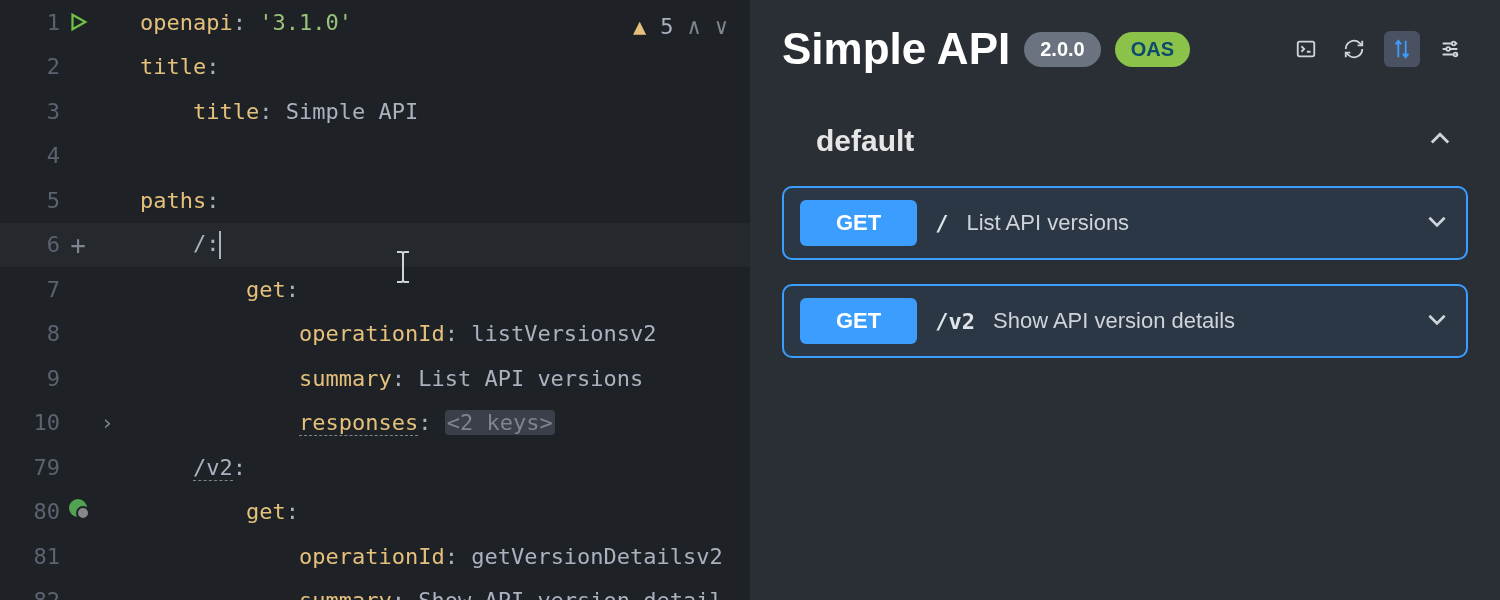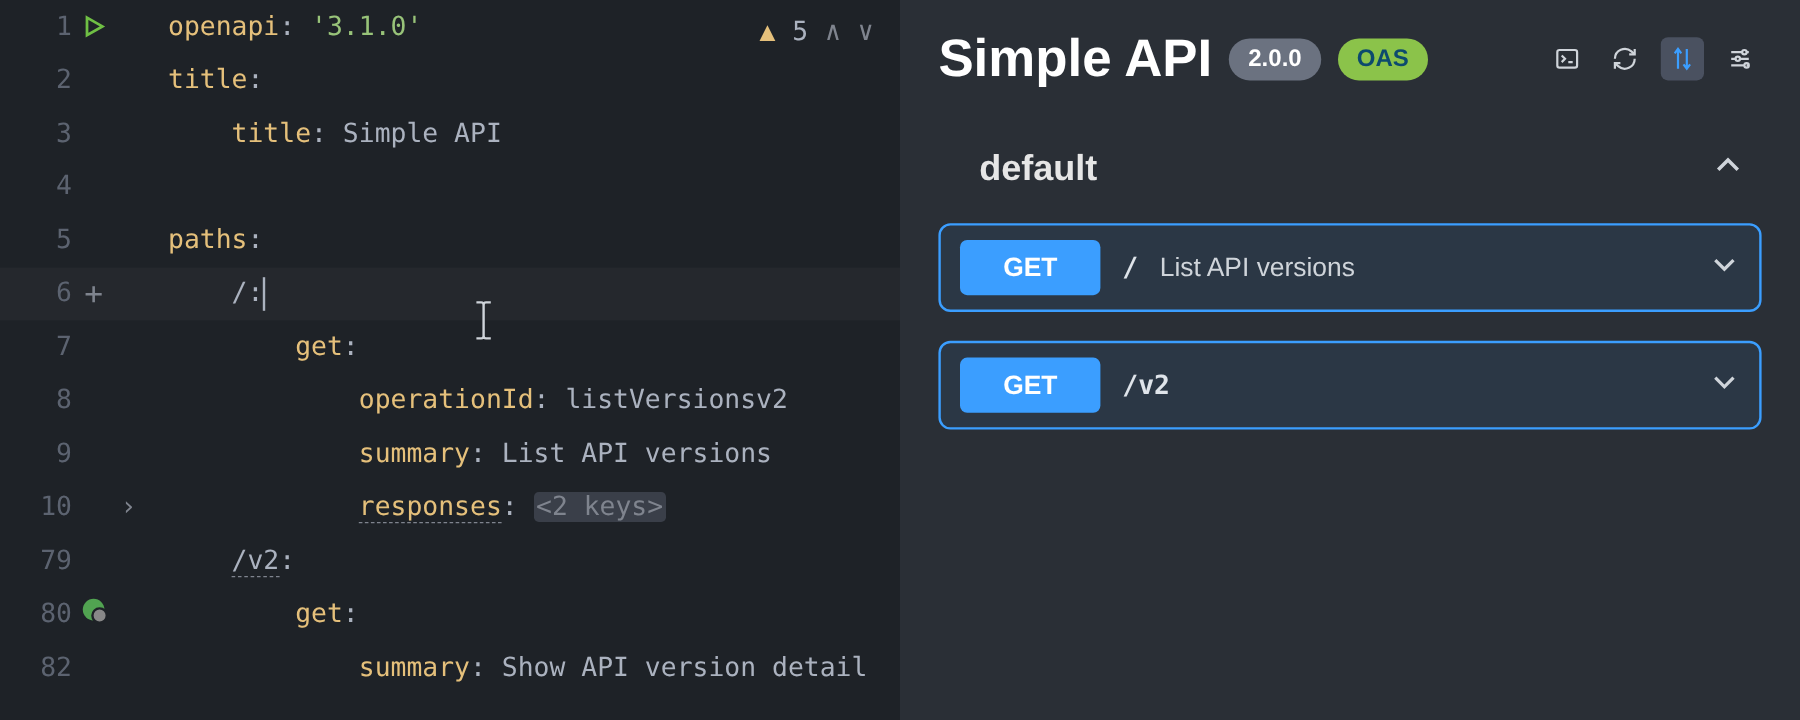--- a/index.html
+++ b/index.html
@@ -77,20 +77,21 @@
         <div class="line"><div style="display: flex; align-items: center; width: 140px;"><div class="ln">3</div><div class="gicon"></div><div class="glyph"></div></div><div><span>    </span><span class="tok-key">title</span><span class="tok-punc">: </span><span class="tok-plain">Simple API</span></div></div>
         <div class="line"><div style="display: flex; align-items: center; width: 140px;"><div class="ln">4</div><div class="gicon"></div><div class="glyph"></div></div></div>
         <div class="line"><div style="display: flex; align-items: center; width: 140px;"><div class="ln">5</div><div class="gicon"></div><div class="glyph"></div></div><div><span></span><span class="tok-key">paths</span><span class="tok-punc">:</span></div></div>
         <div class="line hl-line"><div style="display: flex; align-items: center; width: 140px;"><div class="ln">6</div><div class="gicon"><span style="color:#7f848e;font-size:26px;">+</span></div><div class="glyph"></div></div><div><span>    </span><span class="tok-plain">/</span><span class="tok-punc">:</span><span class="cursor"></span></div></div>
         <div class="line"><div style="display: flex; align-items: center; width: 140px;"><div class="ln">7</div><div class="gicon"></div><div class="glyph"></div></div><div><span>        </span><span class="tok-key">get</span><span class="tok-punc">:</span></div></div>
         <div class="line"><div style="display: flex; align-items: center; width: 140px;"><div class="ln">8</div><div class="gicon"></div><div class="glyph"></div></div><div><span>            </span><span class="tok-key">operationId</span><span class="tok-punc">: </span><span class="tok-plain">listVersionsv2</span></div></div>
         <div class="line"><div style="display: flex; align-items: center; width: 140px;"><div class="ln">9</div><div class="gicon"></div><div class="glyph"></div></div><div><span>            </span><span class="tok-key">summary</span><span class="tok-punc">: </span><span class="tok-plain">List API versions</span></div></div>
         <div class="line"><div style="display: flex; width: 140px;"><div class="ln">10</div><div class="gicon"></div><div class="glyph"><span style="color:#7f848e;">›</span></div></div><div><span>            </span><span class="tok-key underline">responses</span><span class="tok-punc">: </span><span class="folded">&lt;2 keys&gt;</span></div></div>
         <div class="line"><div style="display: flex; align-items: center; width: 140px;"><div class="ln">79</div><div class="gicon"></div><div class="glyph"></div></div><div><span>    </span><span class="tok-plain underline">/v2</span><span class="tok-punc">:</span></div></div>
         <div class="line"><div style="display: flex; align-items: flex-start; width: 140px;"><div class="ln">80</div><div class="gicon"><div class="green-dot"></div></div><div class="glyph"></div></div><div><span>        </span><span class="tok-key">get</span><span class="tok-punc">:</span></div></div>
+        <div class="line"><div style="display: flex; align-items: center; width: 140px;"><div class="ln">81</div><div class="gicon"></div><div class="glyph"></div></div><div><span>            </span><span class="tok-key">operationId</span><span class="tok-punc">: </span><span class="tok-plain">getVersionDetailsv2</span></div></div>
         <div class="line"><div style="display: flex; align-items: center; width: 140px;"><div class="ln">82</div><div class="gicon"></div><div class="glyph"></div></div><div><span>            </span><span class="tok-key">summary</span><span class="tok-punc">: </span><span class="tok-plain">Show API version detail</span></div></div>
       </div>
     <div class="icursor">
       <svg width="20" height="34" viewBox="0 0 20 34">
           <path d="M4 2 h4 a2 2 0 0 1 2 2 M16 2 h-4 a2 2 0 0 0 -2 2 M10 4 v26 M4 32 h4 a2 2 0 0 0 2 -2 M16 32 h-4 a2 2 0 0 1 -2 -2" stroke="#cfd4da" stroke-width="2" fill="none"></path>
         </svg>
     </div>
   </div>
 
   <div class="preview">
@@ -146,19 +147,20 @@
           <span class="method">GET</span>
           <span class="op-path">/</span>
           <span class="op-sum">List API versions</span>
           <span class="op-chev"><svg width="26" height="26" viewBox="0 0 24 24" fill="none" stroke="currentColor" stroke-width="2.5">
               <path d="M5 9l7 7 7-7"></path>
             </svg></span>
         </div>
         <div class="op">
           <span class="method">GET</span>
           <span class="op-path">/v2</span>
+          <span class="op-sum">Show API version details</span>
           <span class="op-chev"><svg width="26" height="26" viewBox="0 0 24 24" fill="none" stroke="currentColor" stroke-width="2.5">
               <path d="M5 9l7 7 7-7"></path>
             </svg></span>
         </div>
       </div>
   </div>
 </div>
 
 </body></html>

